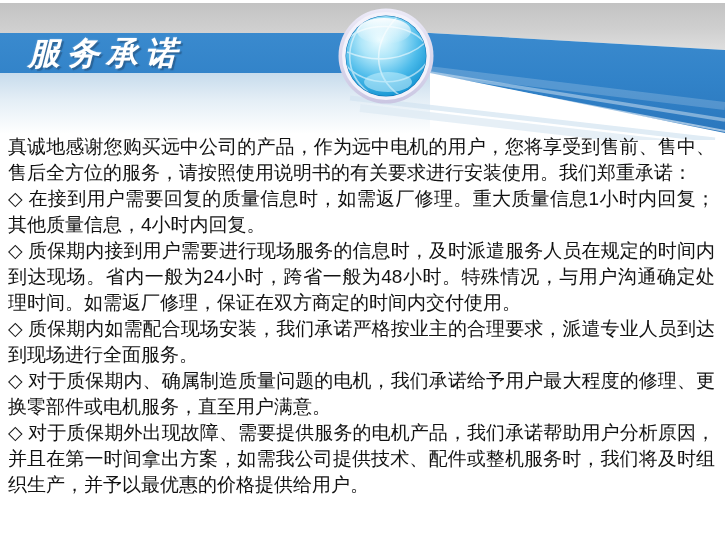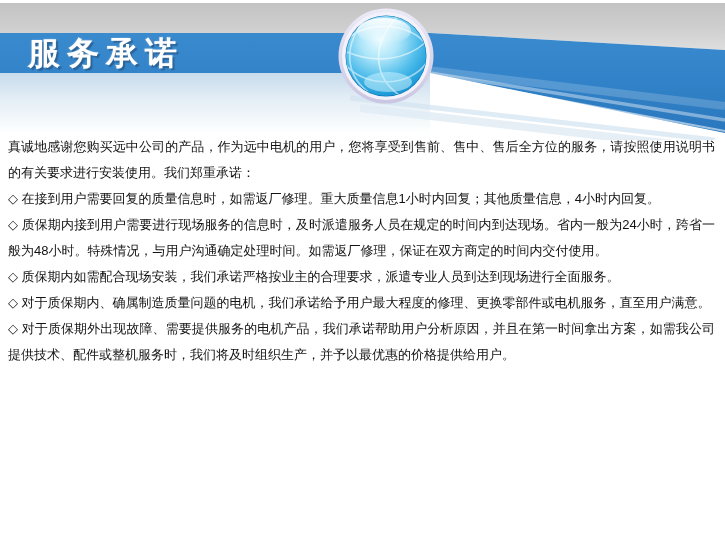--- a/index.html
+++ b/index.html
@@ -23,28 +23,29 @@
     left: 28px;
     top: 34px;
     margin: 0;
     height: 40px;
     line-height: 38px;
     font-size: 32px;
     font-weight: bold;
     letter-spacing: 7px;
     color: #ffffff;
     text-shadow: 2px 2px 1px rgba(30,70,110,0.55), 0 0 2px rgba(255,255,255,0.4);
+    font-style: italic;
   }
   .content {
     position: absolute;
     top: 134px;
     left: 8px;
     right: 10px;
     color: #121212;
-    font-size: 13px;
+    font-size: 19px;
     line-height: 26px;
     text-align: justify;
   }
   .content p { margin: 0; }
   .content p.note { margin-top: 27px; }
 </style>
 </head>
 <body>
 
 <div class="page">

